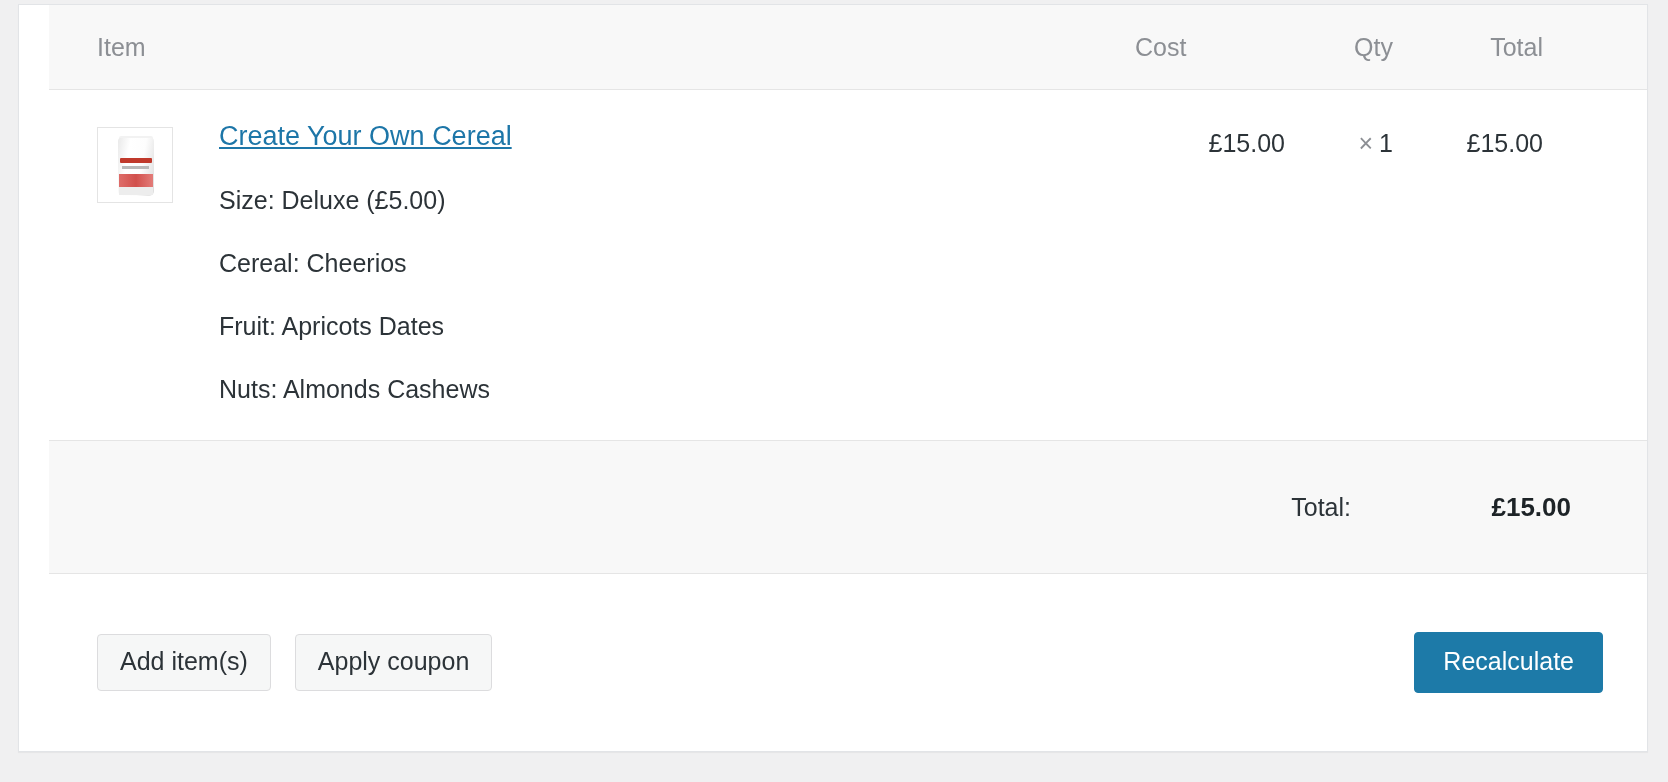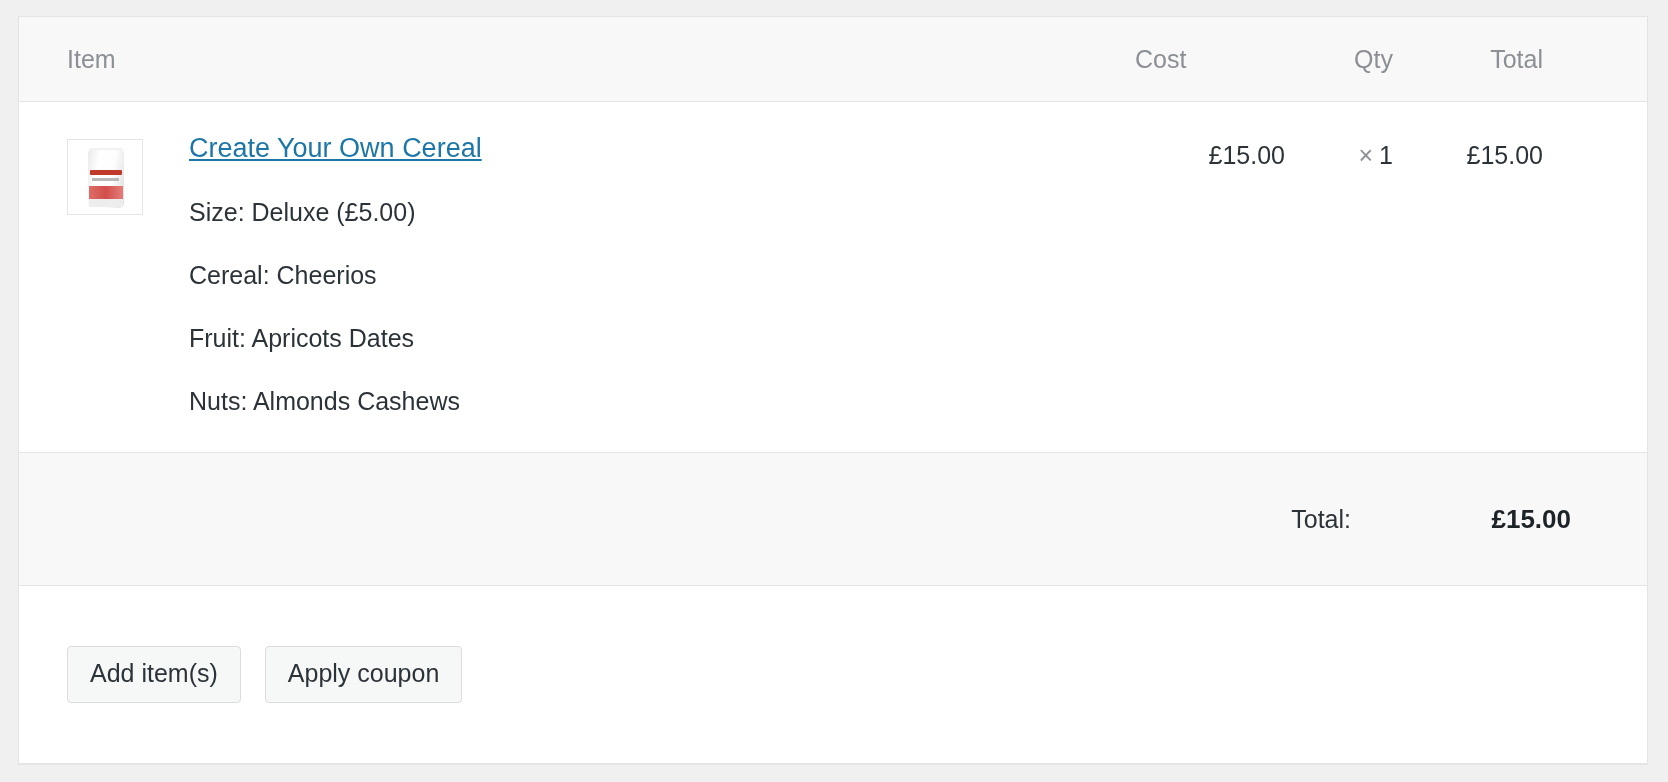--- a/index.html
+++ b/index.html
@@ -12,29 +12,30 @@
     height: 782px;
     font-family: "Liberation Sans", sans-serif;
     -webkit-font-smoothing: antialiased;
     color: #2c3338;
     overflow: hidden;
   }
 
   .order-items-panel {
     position: absolute;
     left: 18px;
-    top: 16px;
+    top: 4px;
     width: 1630px;
     height: 748px;
     box-sizing: border-box;
     background: #ffffff;
     border: 1px solid #e2e4e7;
     box-shadow: 0 1px 1px rgba(0,0,0,0.04);
     display: flex;
     flex-direction: column;
+    padding-left: 30px;
   }
 
   
   .items-header {
     display: flex;
     align-items: center;
     background: #f8f8f8;
     border-bottom: 1px solid #e5e5e5;
     height: 85px;
     box-sizing: border-box;
@@ -272,15 +273,16 @@
     <div class="total-label">Total:</div>
     <div class="total-value">£15.00</div>
     <div class="total-pad"></div>
   </div>
 
   <div class="items-footer">
     <div class="btn-group-left">
       <button class="btn btn-secondary">Add item(s)</button>
       <button class="btn btn-secondary">Apply coupon</button>
     </div>
+    <button class="btn btn-primary">Recalculate</button>
   </div>
 
 </div>
 
 </body></html>

